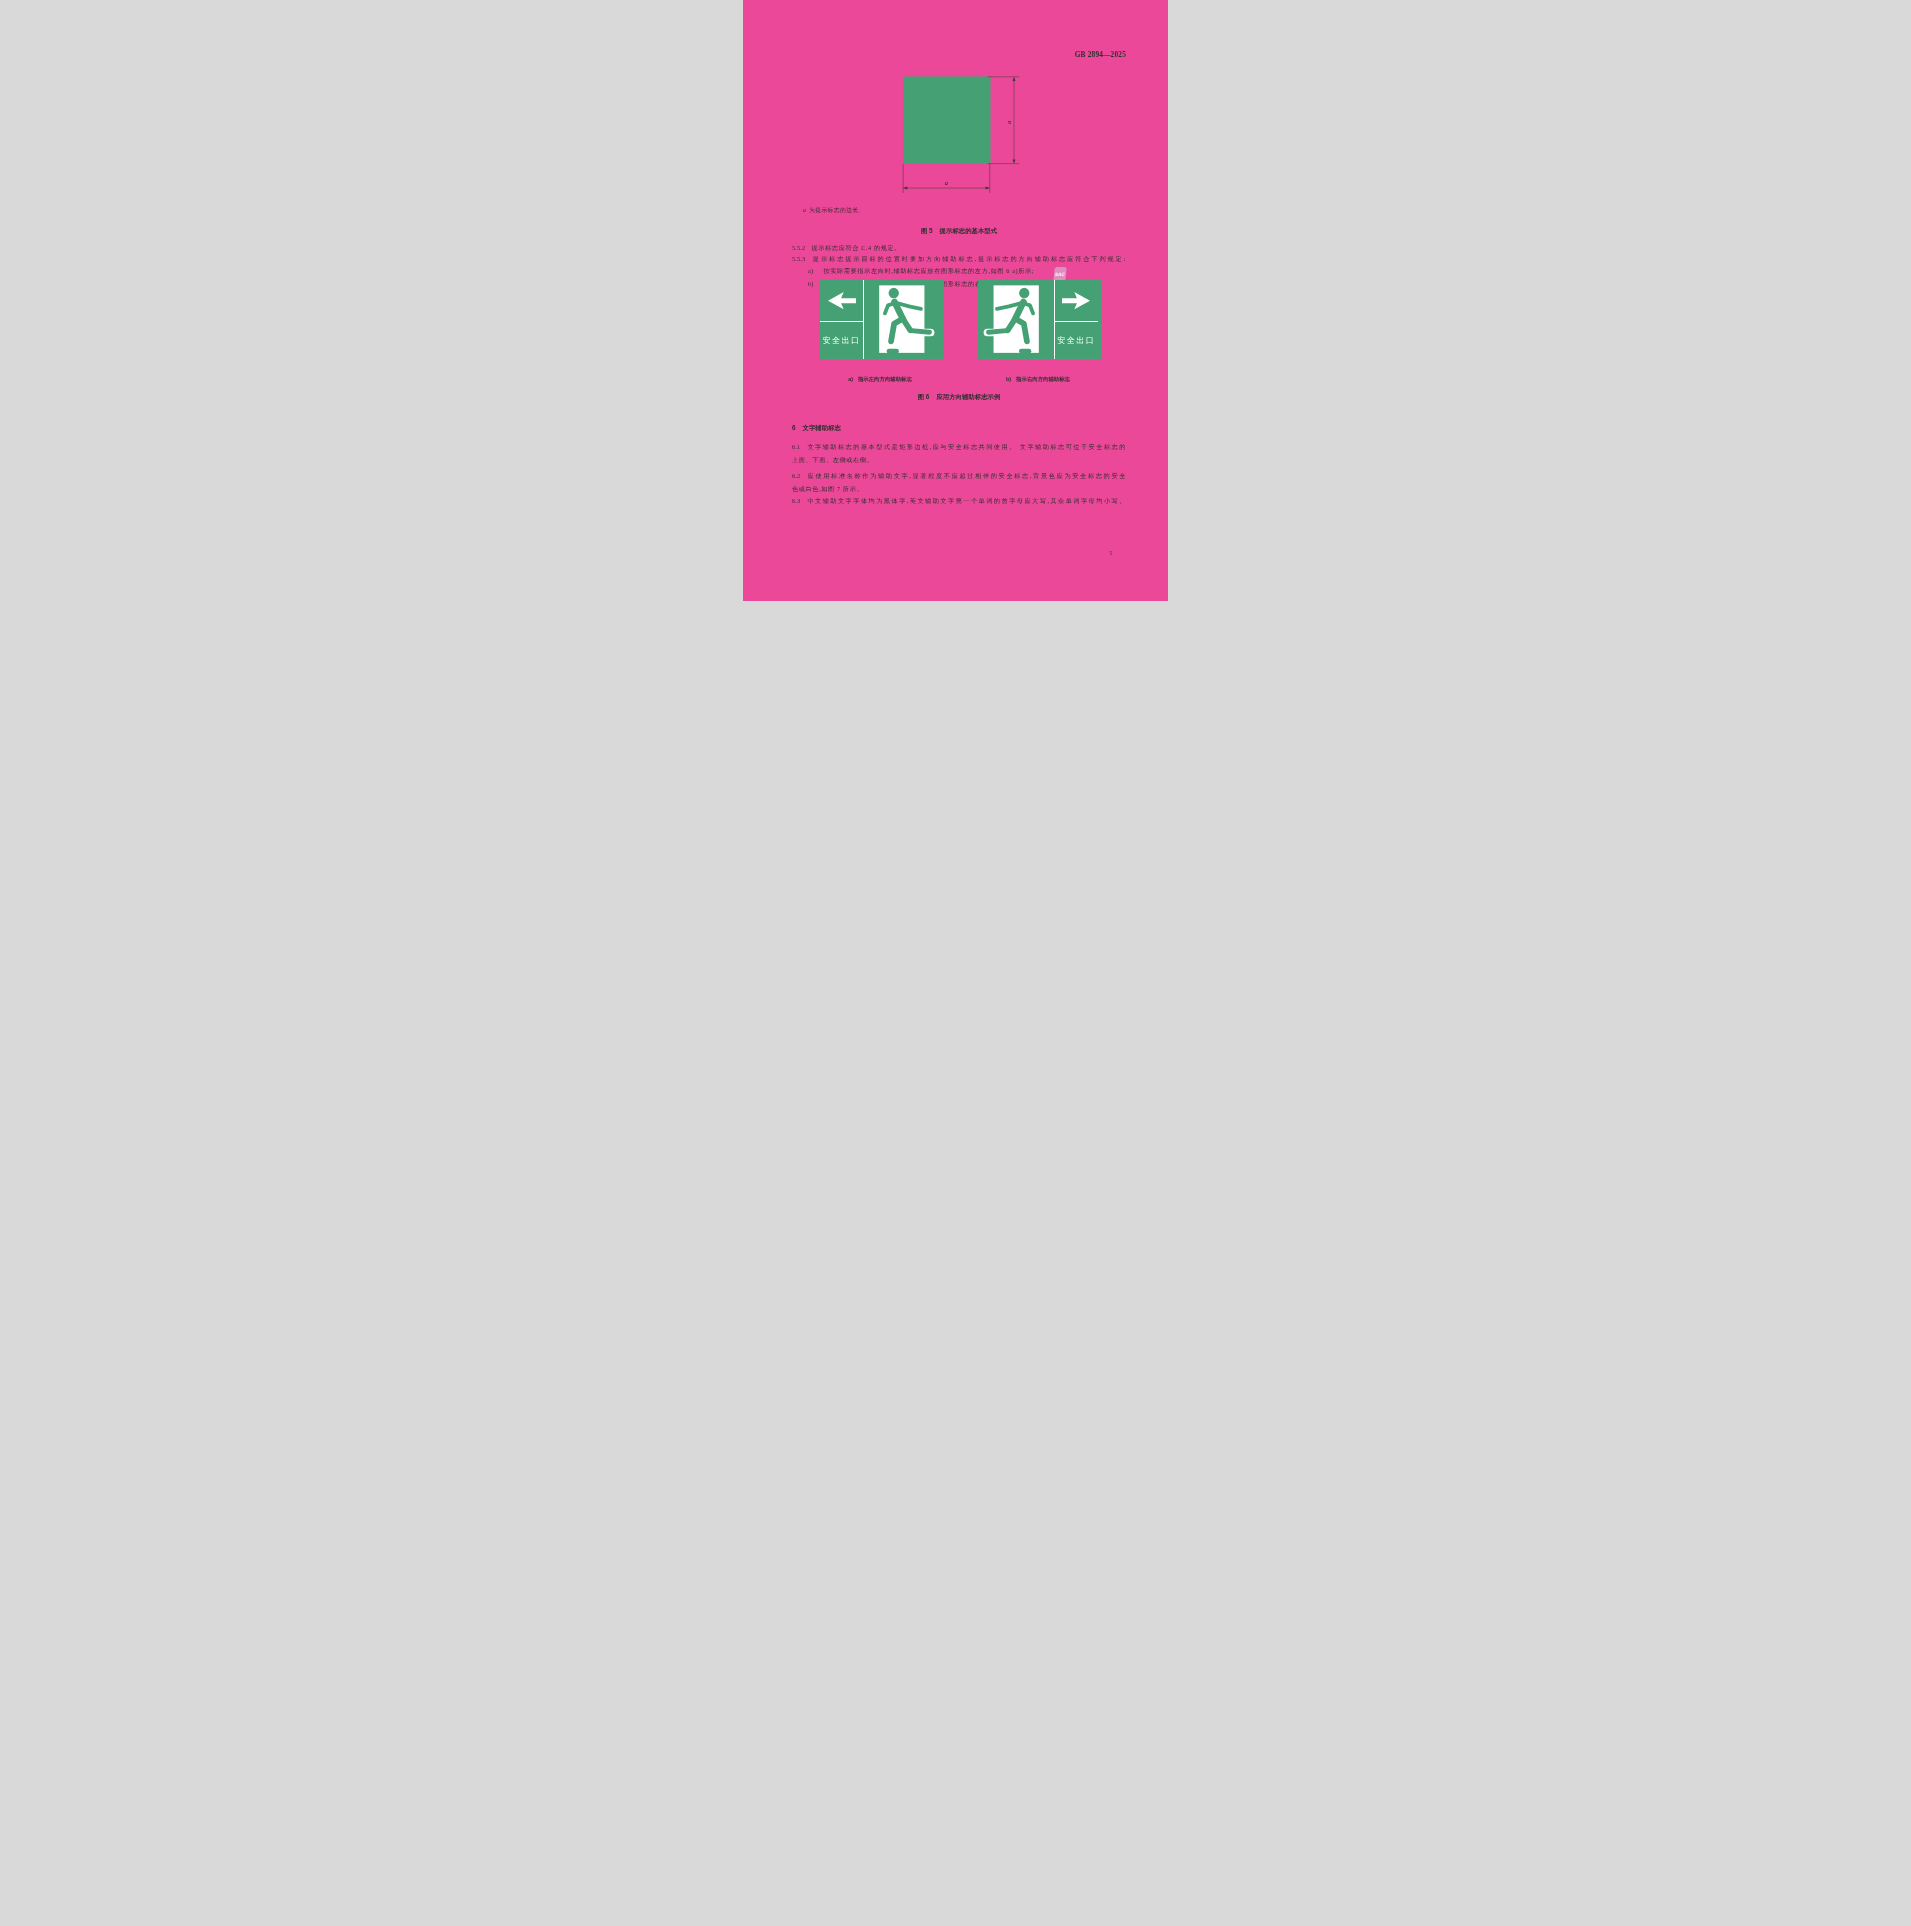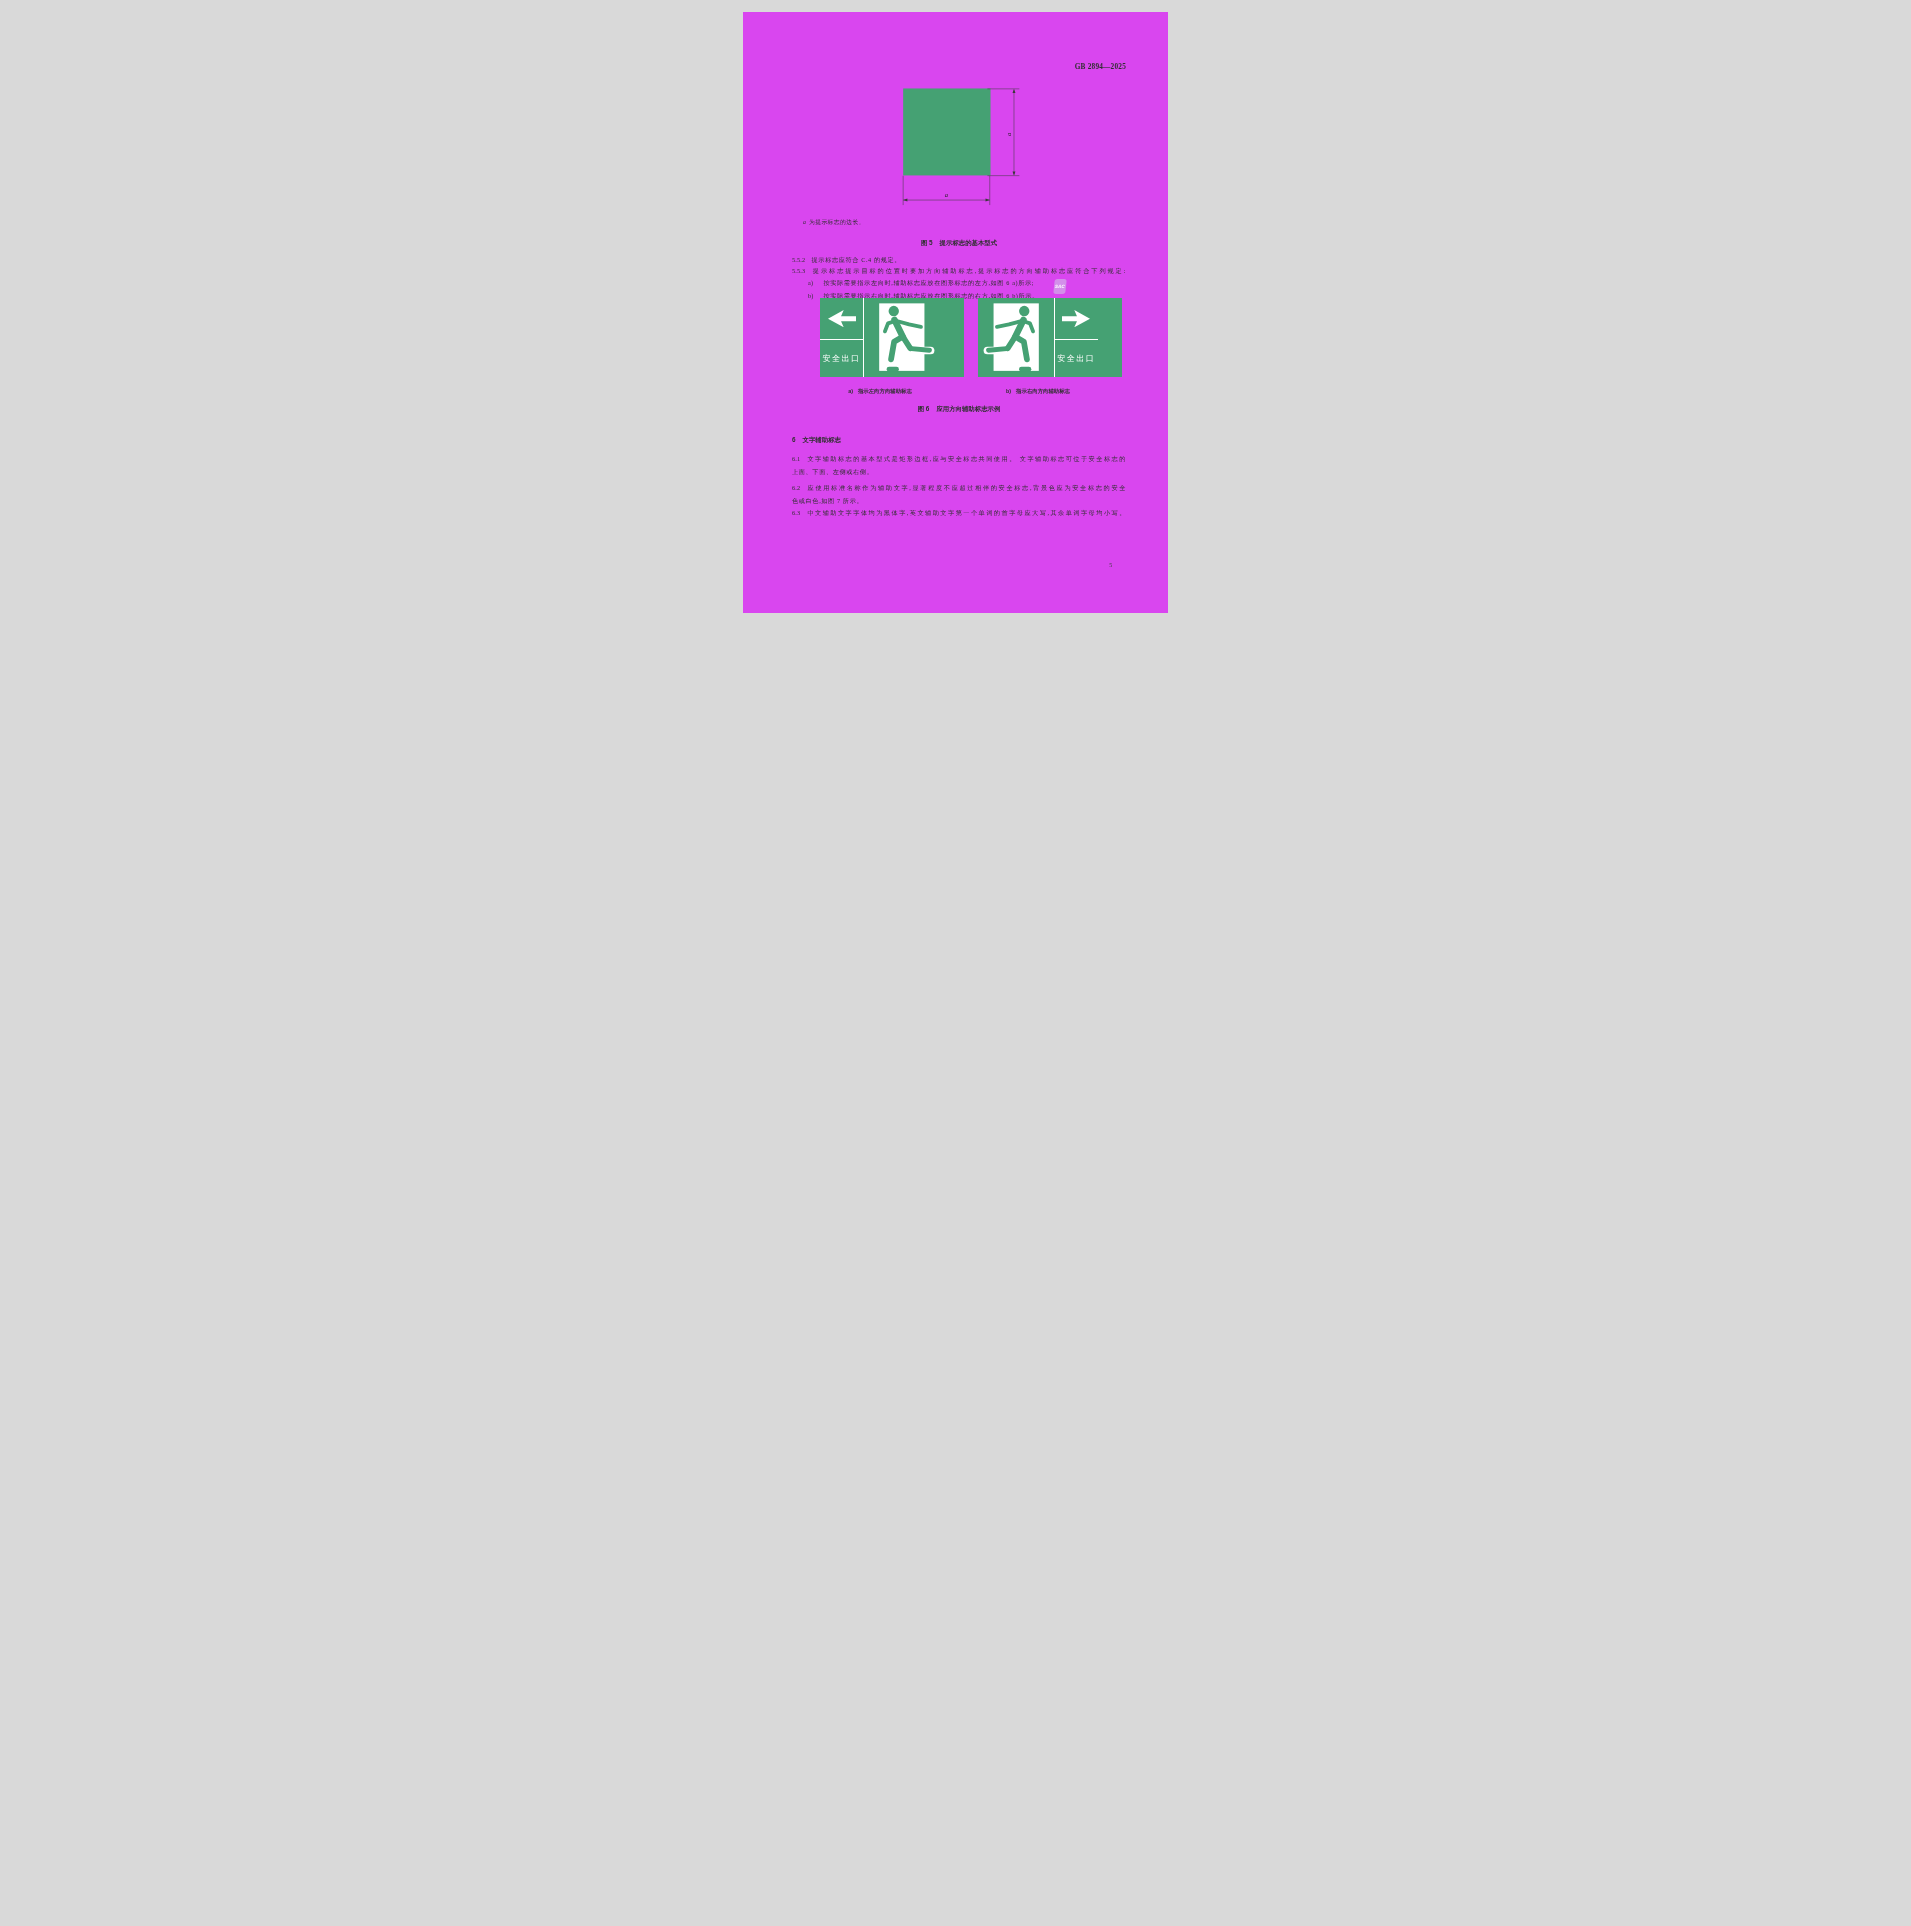--- a/index.html
+++ b/index.html
@@ -1,19 +1,19 @@
 <!DOCTYPE html>
 <html style="--green: #45a173;font-size:6.2px"><head>
 <meta charset="utf-8">
 <style>
   :root{ --green:#45a173; --ink:#2f2f2f; --dimline:#3a3a3a; }
   html,body{ margin:0; padding:0; background:#d9d9d9; }
   .page{
-    position:relative; width:425px; height:601px; margin:12px auto;
-    background:#d946ef; overflow:hidden;
+    position:relative; width:425px; height:601px; margin:0 auto;
+    background:#ec4899; overflow:hidden;
     font-family:"Liberation Serif","DejaVu Serif",serif; color:var(--ink);
   }
   .abs{ position:absolute; }
   .hdr{ top:50px; left:49px; width:334px; text-align:right;
         font-size:7.3px; font-weight:600; letter-spacing:0.2px; }
   
   .bline{ position:absolute; left:49px; width:334px; font-size:6.2px;
           letter-spacing:0.6px; line-height:8px; white-space:nowrap; }
   .just{ white-space:normal; text-align:justify; text-align-last:justify; }
   .seclabel{ display:inline-block; margin-right:6.2px; letter-spacing:0.2px; }
@@ -31,21 +31,21 @@
   .signcap{ position:absolute; top:376px; width:120px; text-align:center;
             font-size:5.4px; font-weight:bold; }
   .signcap .no{ margin-right:5px; }
   .pageno{ position:absolute; top:550px; left:364px; width:7.7px;
            text-align:center; font-size:6px; color:#3d3d3d; }
   
   .fig5{ top:73px; left:154px; width:127px; height:127px; }
   .dimtext{ font-family:"Liberation Serif","DejaVu Serif",serif;
             font-style:italic; font-size:17px; fill:#222; }
   
-  .sign{ position:absolute; top:286px; width:144px; height:79px;
+  .sign{ position:absolute; top:280px; width:124px; height:79px;
          background:var(--green); display:flex; }
   .sidecol{ width:43px; display:flex; flex-direction:column; }
   .cell-arrow{ height:41px; display:flex; align-items:center; justify-content:center; }
   .hdivider{ height:0.8px; background:#fff; }
   .cell-text{ flex:1; display:flex; align-items:center; justify-content:center;
               color:#fff; font-size:8px; letter-spacing:1.5px;
               font-family:"Liberation Sans","DejaVu Sans",sans-serif; }
   .vsep{ width:0.8px; background:#fff; }
   .gsq{ width:76px; height:79px; }
   .gfill{ fill:var(--green); }

